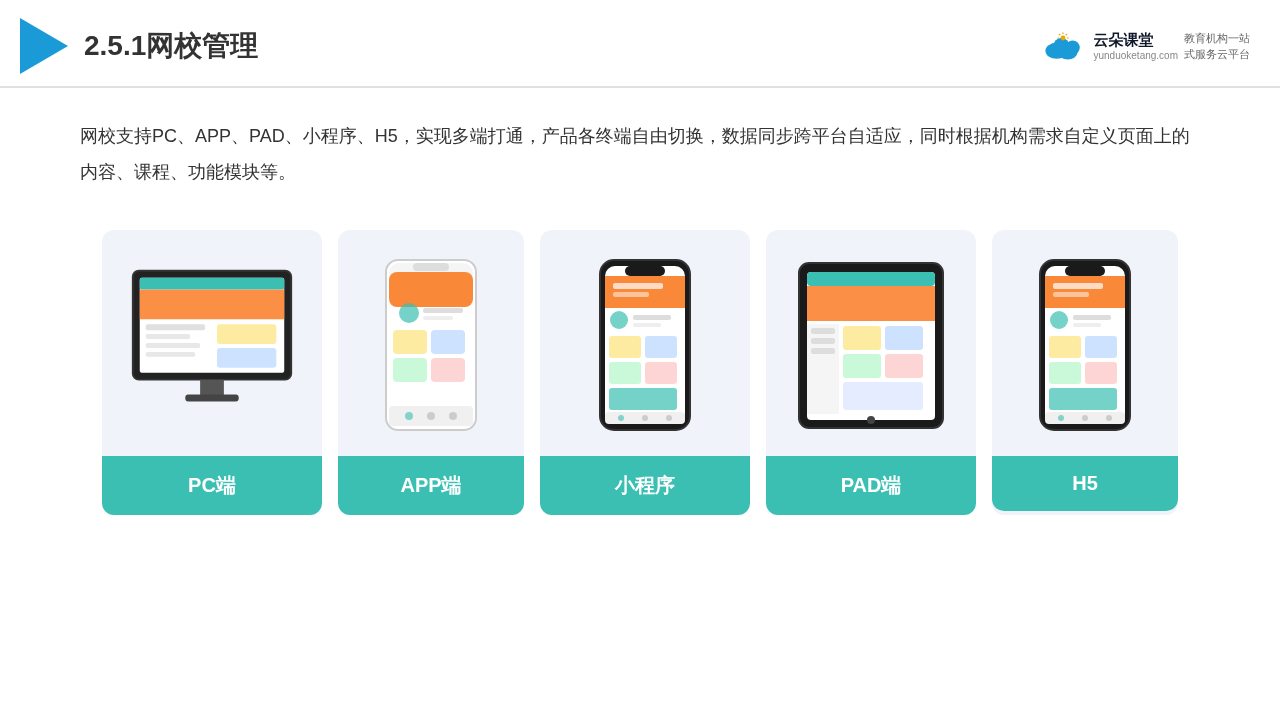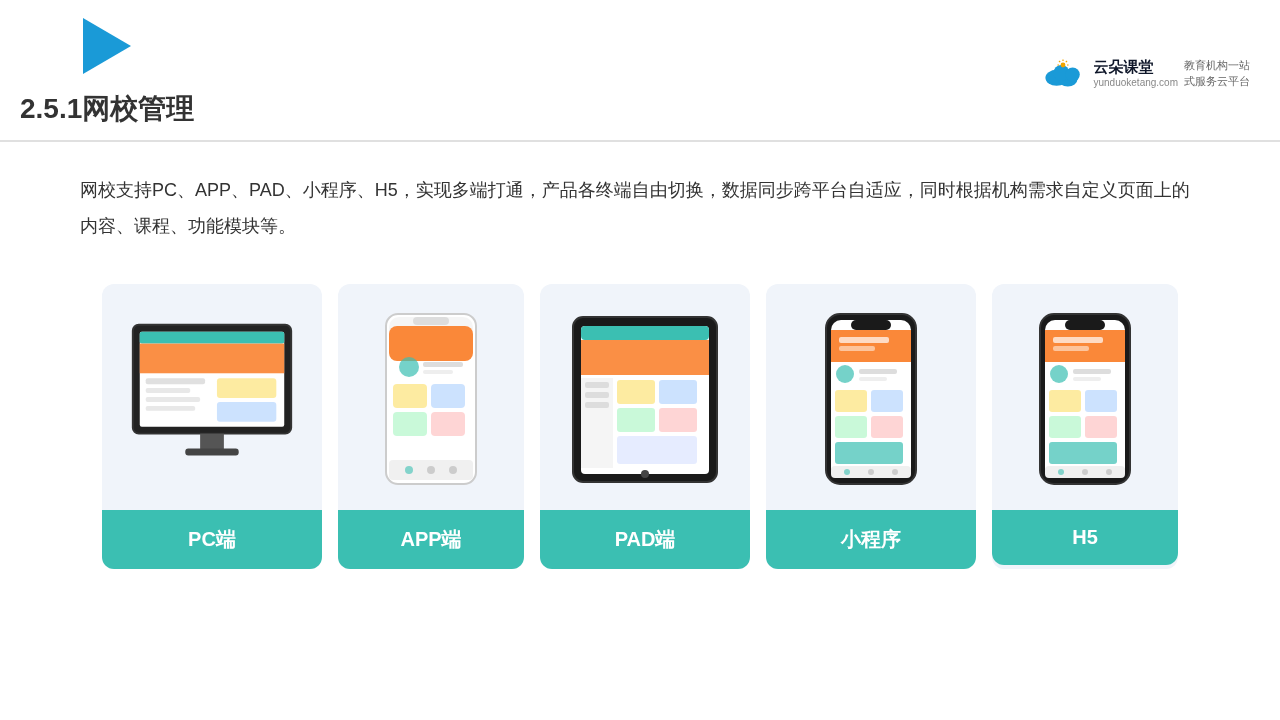--- a/index.html
+++ b/index.html
@@ -17,21 +17,20 @@
       display: flex;
       align-items: center;
       justify-content: space-between;
       padding: 18px 30px 12px 20px;
       border-bottom: 2px solid #e0e0e0;
     }
     .header-left {
       display: flex;
       align-items: center;
       gap: 16px;
-      flex-direction: column;
     }
     .logo-triangle {
       width: 0;
       height: 0;
       border-top: 28px solid transparent;
       border-bottom: 28px solid transparent;
       border-left: 48px solid #1a9ad7;
     }
     .page-title {
       font-size: 28px;
@@ -211,20 +210,56 @@
         <circle cx="50" cy="158" r="4" fill="#ccc"></circle>
         <circle cx="72" cy="158" r="4" fill="#ccc"></circle>
       </svg>
     </div>
     <div class="device-label">APP端</div>
   </div>
 
   <div class="device-card" style="width:210px;">
     <div class="device-image-area">
 
+      <svg width="100" height="175" viewBox="0 0 100 175">
+
+        <rect x="5" y="2" width="90" height="170" rx="14" ry="14" fill="#1a1a1a" stroke="#333" stroke-width="2"></rect>
+
+        <rect x="10" y="8" width="80" height="158" rx="10" ry="10" fill="#fff"></rect>
+
+        <rect x="30" y="8" width="40" height="10" rx="5" fill="#1a1a1a"></rect>
+
+        <rect x="10" y="18" width="80" height="32" fill="#f97316" opacity="0.85"></rect>
+
+        <rect x="18" y="25" width="50" height="6" rx="2" fill="rgba(255,255,255,0.7)"></rect>
+        <rect x="18" y="34" width="36" height="5" rx="2" fill="rgba(255,255,255,0.5)"></rect>
+
+        <circle cx="24" cy="62" r="9" fill="#3bbfb2" opacity="0.7"></circle>
+        <rect x="38" y="57" width="38" height="5" rx="2" fill="#ddd"></rect>
+        <rect x="38" y="65" width="28" height="4" rx="2" fill="#eee"></rect>
+
+        <rect x="14" y="78" width="32" height="22" rx="3" fill="#fde68a" opacity="0.8"></rect>
+        <rect x="50" y="78" width="32" height="22" rx="3" fill="#bfdbfe" opacity="0.8"></rect>
+        <rect x="14" y="104" width="32" height="22" rx="3" fill="#bbf7d0" opacity="0.8"></rect>
+        <rect x="50" y="104" width="32" height="22" rx="3" fill="#fecaca" opacity="0.8"></rect>
+
+        <rect x="14" y="130" width="68" height="22" rx="3" fill="#3bbfb2" opacity="0.7"></rect>
+
+        <rect x="10" y="154" width="80" height="12" rx="4" fill="#f0f0f0"></rect>
+        <circle cx="26" cy="160" r="3" fill="#3bbfb2" opacity="0.6"></circle>
+        <circle cx="50" cy="160" r="3" fill="#ccc"></circle>
+        <circle cx="74" cy="160" r="3" fill="#ccc"></circle>
+      </svg>
+    </div>
+    <div class="device-label">小程序</div>
+  </div>
+
+  <div class="device-card" style="width:210px;">
+    <div class="device-image-area">
+
       <svg width="160" height="175" viewBox="0 0 160 175">
 
         <rect x="8" y="5" width="144" height="165" rx="10" ry="10" fill="#1a1a1a" stroke="#333" stroke-width="2"></rect>
 
         <rect x="16" y="14" width="128" height="148" rx="4" fill="#fff"></rect>
 
         <rect x="16" y="14" width="128" height="14" rx="4" fill="#3bbfb2"></rect>
 
         <rect x="16" y="28" width="128" height="35" fill="#f97316" opacity="0.8"></rect>
 
@@ -236,56 +271,20 @@
         <rect x="52" y="68" width="38" height="24" rx="3" fill="#fde68a" opacity="0.8"></rect>
         <rect x="94" y="68" width="38" height="24" rx="3" fill="#bfdbfe" opacity="0.8"></rect>
         <rect x="52" y="96" width="38" height="24" rx="3" fill="#bbf7d0" opacity="0.8"></rect>
         <rect x="94" y="96" width="38" height="24" rx="3" fill="#fecaca" opacity="0.8"></rect>
         <rect x="52" y="124" width="80" height="28" rx="3" fill="#e0e7ff" opacity="0.8"></rect>
 
         <circle cx="80" cy="162" r="4" fill="#444"></circle>
       </svg>
     </div>
     <div class="device-label">PAD端</div>
-  </div>
-
-  <div class="device-card" style="width:210px;">
-    <div class="device-image-area">
-
-      <svg width="100" height="175" viewBox="0 0 100 175">
-
-        <rect x="5" y="2" width="90" height="170" rx="14" ry="14" fill="#1a1a1a" stroke="#333" stroke-width="2"></rect>
-
-        <rect x="10" y="8" width="80" height="158" rx="10" ry="10" fill="#fff"></rect>
-
-        <rect x="30" y="8" width="40" height="10" rx="5" fill="#1a1a1a"></rect>
-
-        <rect x="10" y="18" width="80" height="32" fill="#f97316" opacity="0.85"></rect>
-
-        <rect x="18" y="25" width="50" height="6" rx="2" fill="rgba(255,255,255,0.7)"></rect>
-        <rect x="18" y="34" width="36" height="5" rx="2" fill="rgba(255,255,255,0.5)"></rect>
-
-        <circle cx="24" cy="62" r="9" fill="#3bbfb2" opacity="0.7"></circle>
-        <rect x="38" y="57" width="38" height="5" rx="2" fill="#ddd"></rect>
-        <rect x="38" y="65" width="28" height="4" rx="2" fill="#eee"></rect>
-
-        <rect x="14" y="78" width="32" height="22" rx="3" fill="#fde68a" opacity="0.8"></rect>
-        <rect x="50" y="78" width="32" height="22" rx="3" fill="#bfdbfe" opacity="0.8"></rect>
-        <rect x="14" y="104" width="32" height="22" rx="3" fill="#bbf7d0" opacity="0.8"></rect>
-        <rect x="50" y="104" width="32" height="22" rx="3" fill="#fecaca" opacity="0.8"></rect>
-
-        <rect x="14" y="130" width="68" height="22" rx="3" fill="#3bbfb2" opacity="0.7"></rect>
-
-        <rect x="10" y="154" width="80" height="12" rx="4" fill="#f0f0f0"></rect>
-        <circle cx="26" cy="160" r="3" fill="#3bbfb2" opacity="0.6"></circle>
-        <circle cx="50" cy="160" r="3" fill="#ccc"></circle>
-        <circle cx="74" cy="160" r="3" fill="#ccc"></circle>
-      </svg>
-    </div>
-    <div class="device-label">小程序</div>
   </div>
 
   <div class="device-card" style="width:186px;">
     <div class="device-image-area">
 
       <svg width="100" height="175" viewBox="0 0 100 175">
         <rect x="5" y="2" width="90" height="170" rx="14" ry="14" fill="#1a1a1a" stroke="#333" stroke-width="2"></rect>
         <rect x="10" y="8" width="80" height="158" rx="10" ry="10" fill="#fff"></rect>
         <rect x="30" y="8" width="40" height="10" rx="5" fill="#1a1a1a"></rect>
 

